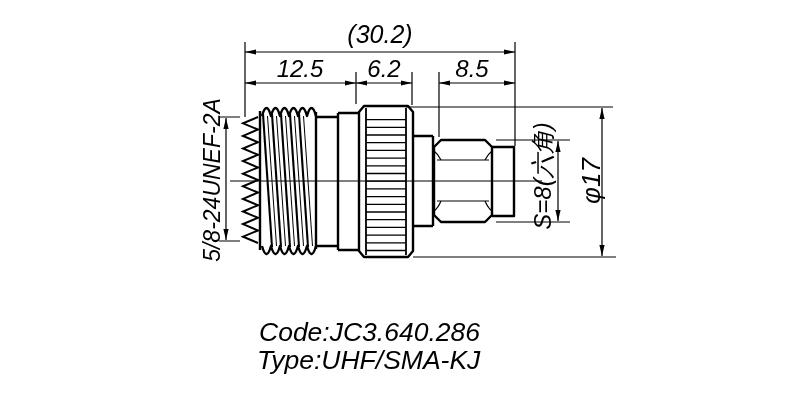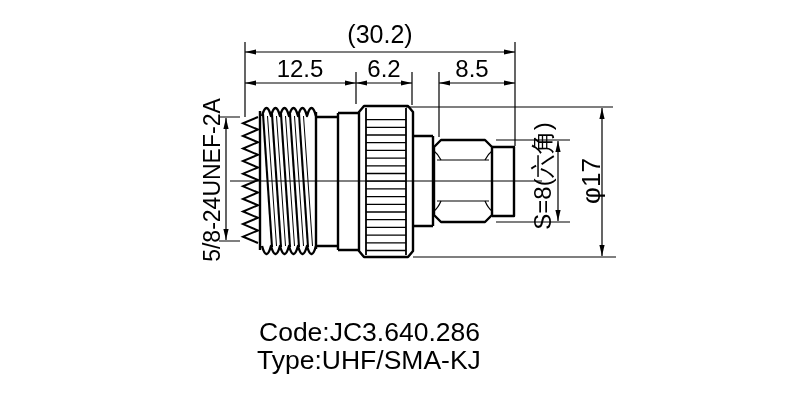--- a/index.html
+++ b/index.html
@@ -1,16 +1,16 @@
 <!DOCTYPE html>
 <html><head>
 <meta charset="utf-8">
 <style>
   html,body{margin:0;padding:0;background:#ffffff;}
-  .stage{width:800px;height:400px;background:#ffffff;overflow:hidden;}
+  .stage{width:800px;height:400px;background:#ffffff;overflow:hidden;font-style:italic;}
   svg{display:block;}
   .outline{stroke:#000;stroke-width:2.4;fill:none;stroke-linejoin:round;stroke-linecap:butt;}
   .med{stroke:#000;stroke-width:1.8;fill:none;}
   .thin{stroke:#000;stroke-width:1.2;fill:none;}
   .center{stroke:#000;stroke-width:1;fill:none;}
   .knurl-line{stroke:#000;stroke-width:1.3;}
   .hatch-thick{stroke:#000;stroke-width:2.1;}
   .hatch-thin{stroke:#000;stroke-width:1;}
   .zig{stroke:#000;stroke-width:2;fill:none;stroke-linejoin:miter;}
   text{font-family:"Liberation Sans","DejaVu Sans",sans-serif;fill:#000;}

